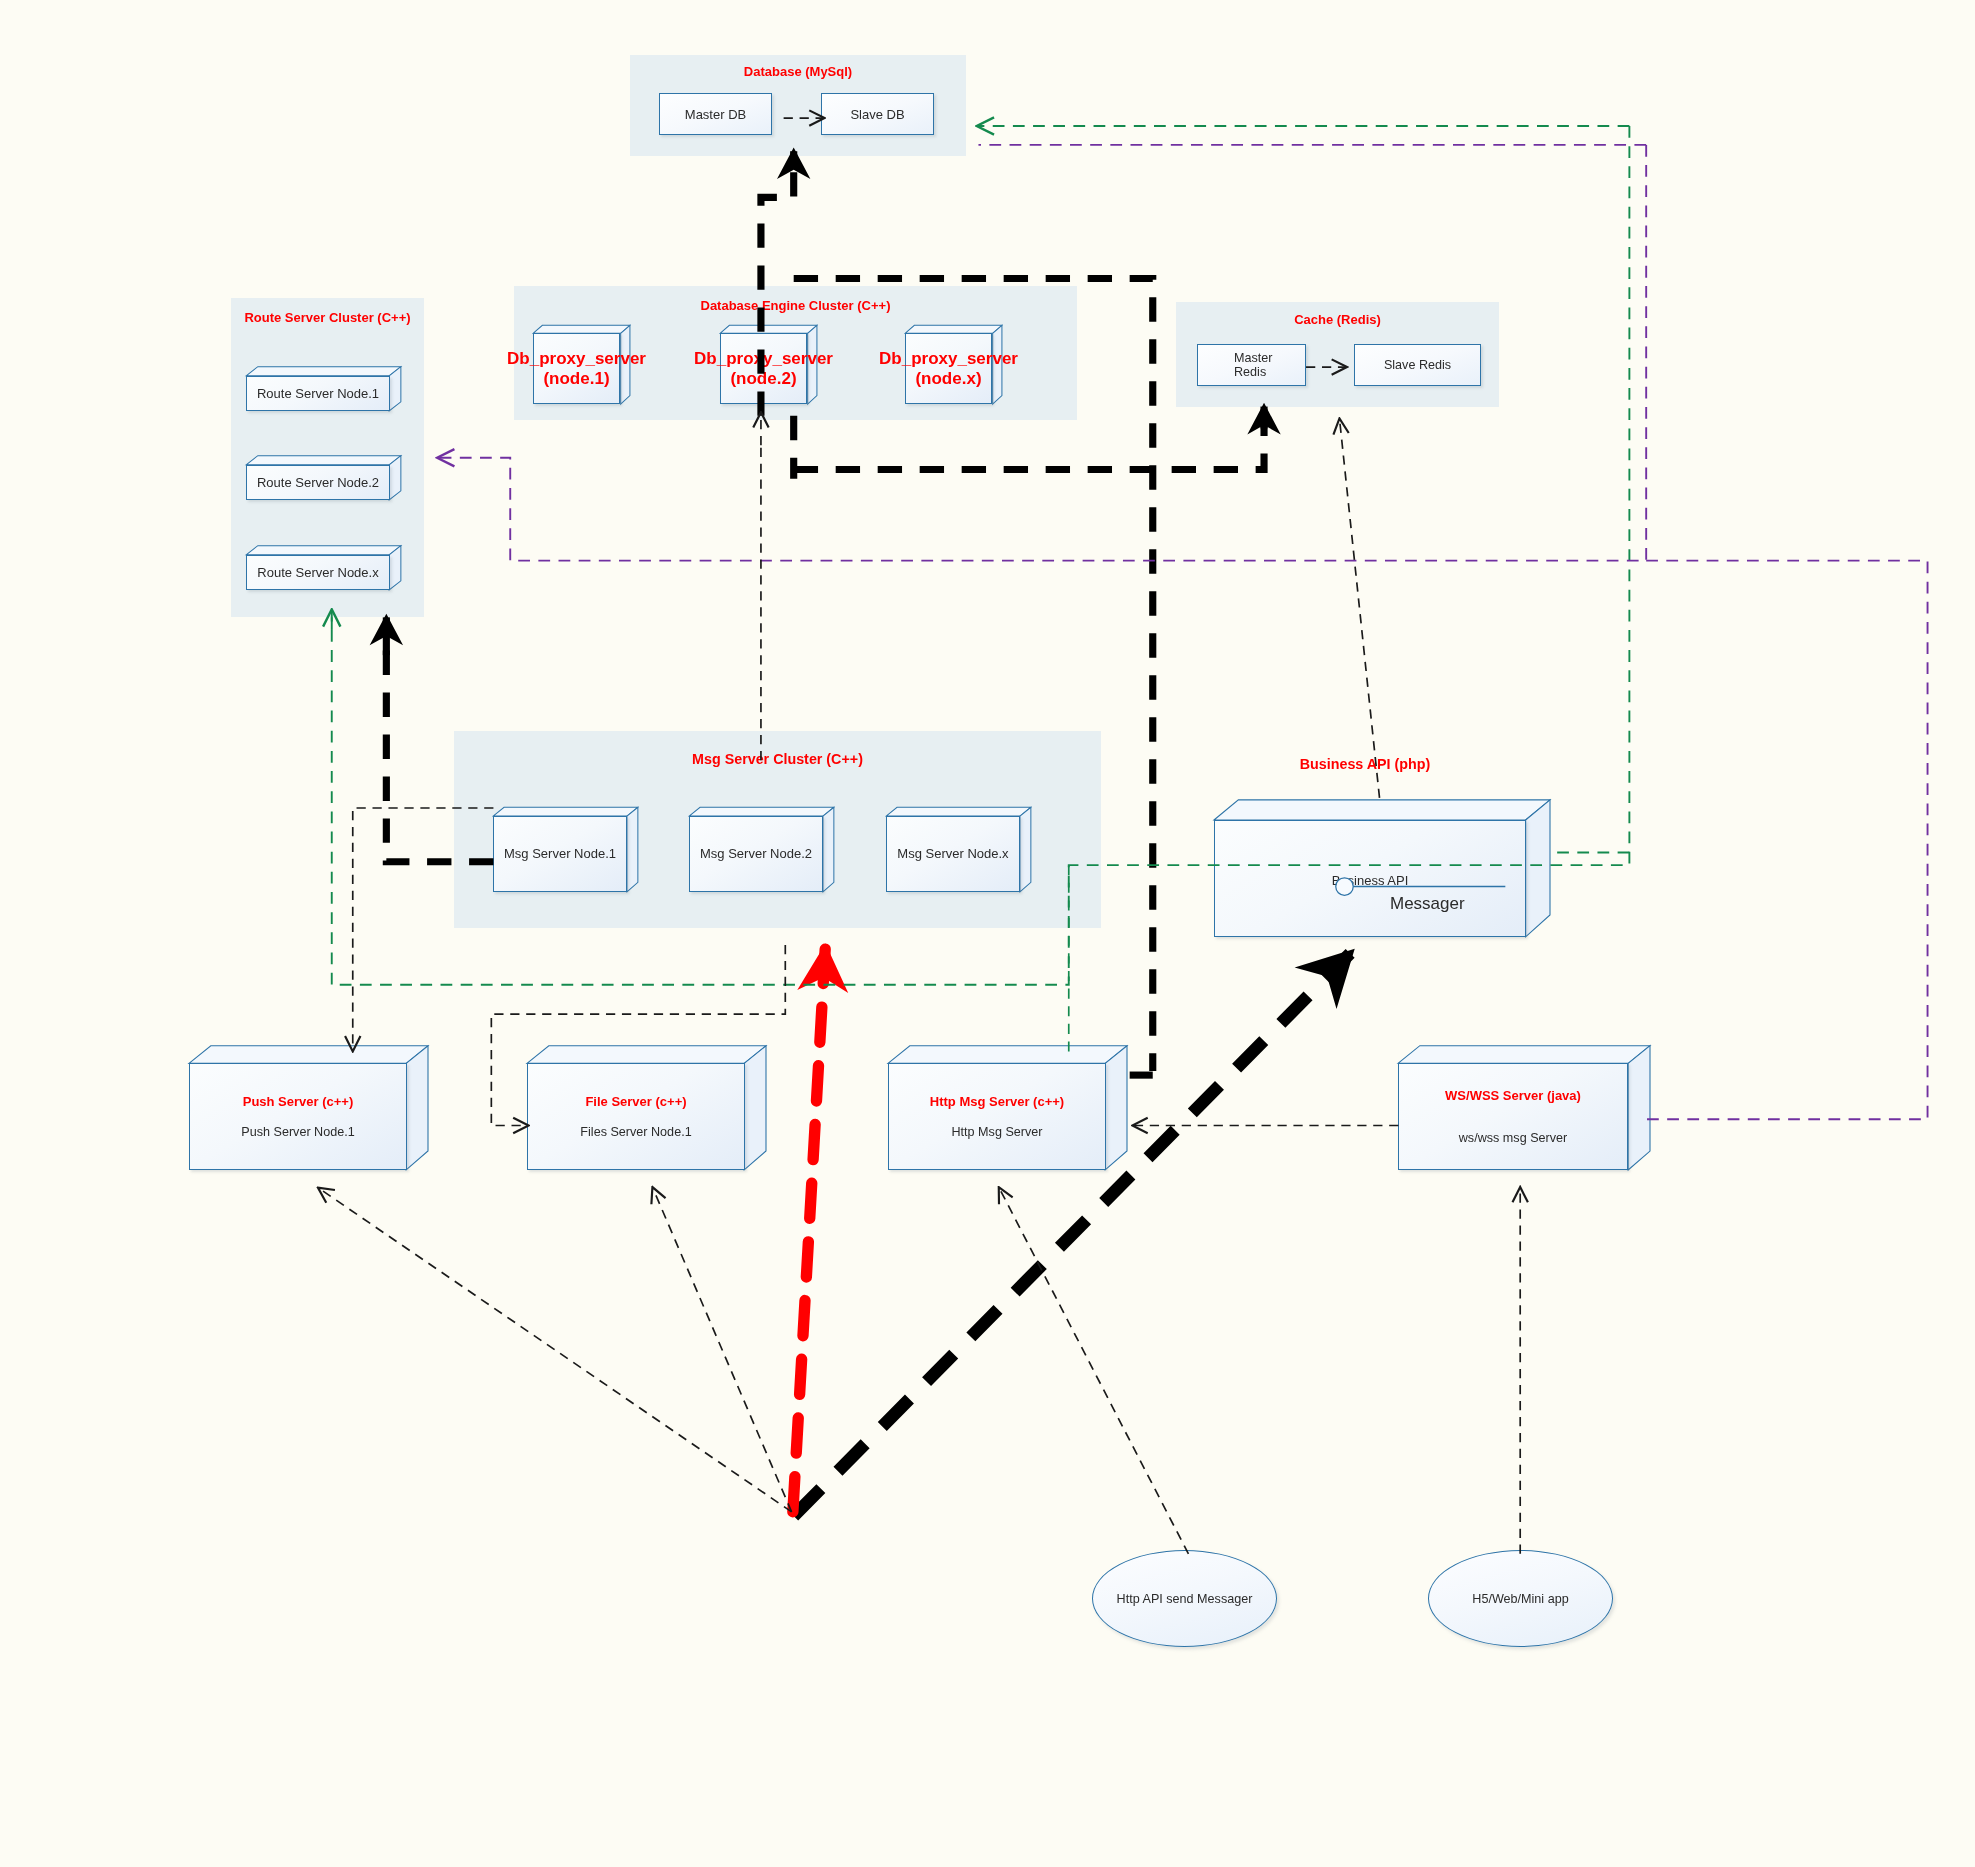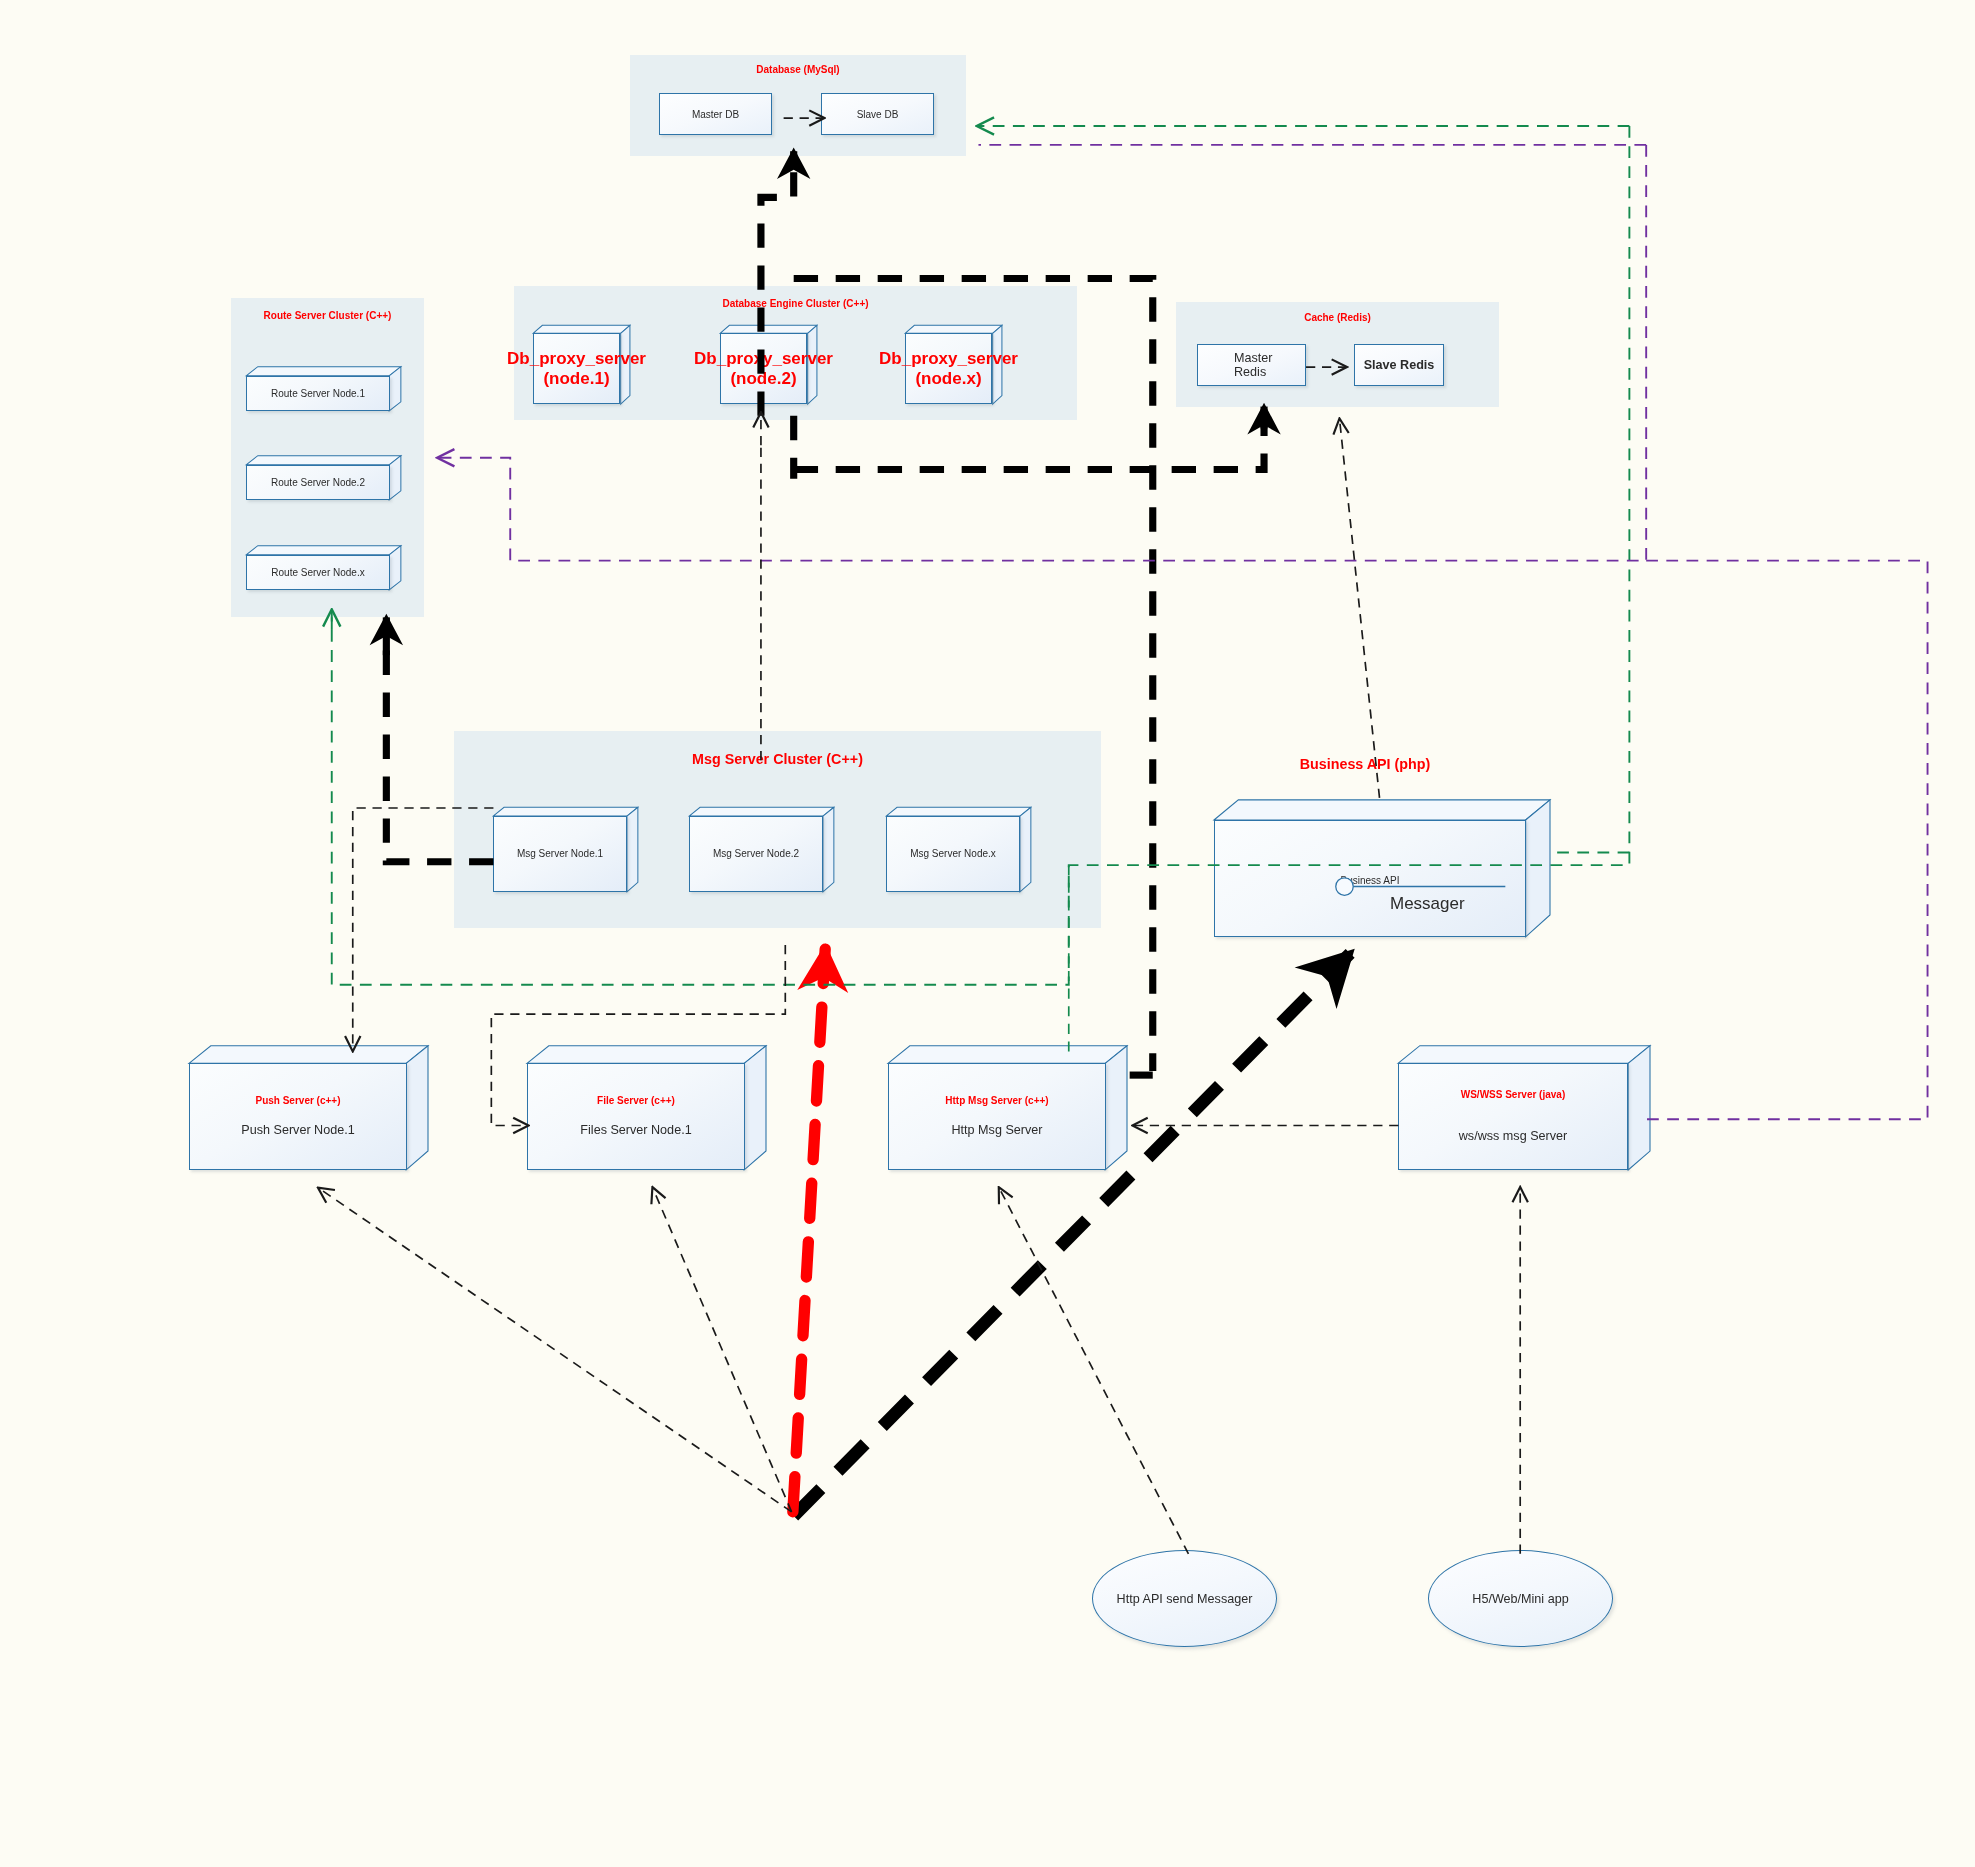--- a/index.html
+++ b/index.html
@@ -108,21 +108,21 @@
     z-index: 4;
   }
   .iface-label {
     position: absolute;
     color: #2B2B2B;
     white-space: nowrap;
   }
 
   .t28 { font-size: 17px; }
   .t30 { font-size: 12.6px; }
-  .t32 { font-size: 10px; }
+  .t32 { font-size: 13px; }
   .t34 { font-size: 14.3px; }
 </style>
 </head>
 <body>
 
 <div id="canvas">
 
   <svg id="wires" viewBox="0 0 4703 4448" width="1975" height="1868">
     <defs>
       <marker id="thinArrow" viewBox="0 0 12 12" refX="10" refY="6" markerWidth="11" markerHeight="11" orient="auto-start-reverse">
@@ -276,21 +276,21 @@
       <span class="lbl-red">(node.x)</span>
     </div>
   </div>
 
   <div class="group" style="left:1176px; top:302px; width:323px; height:105px;">
     <div class="group-title t32" style="top:10px;">Cache (Redis)</div>
   </div>
   <div class="flatbox t30" style="left:1197px; top:344px; width:109px; height:42px;padding-left:36px;">
     <span>Master Redis</span>
   </div>
-  <div class="flatbox t30" style="left:1354px; top:344px; width:90px; height:42px;font-weight:bold;">
+  <div class="flatbox t30" style="left:1354px; top:344px; width:127px; height:42px;">
     <span>Slave Redis</span>
   </div>
 
   <div class="group" style="left:454px; top:731px; width:647px; height:197px;">
     <div class="group-title t34" style="top:20px;">Msg Server Cluster (C++)</div>
   </div>
 
   <div class="cube" style="left:493px; top:806px; width:145px; height:86px;">
     <svg class="solid3d" width="145" height="86" viewBox="0 0 345 205">
       <polygon points="0,24 26,3 345,3 319,24" fill="#F3F8FD" stroke="#2E74A8" stroke-width="2.4"></polygon>

